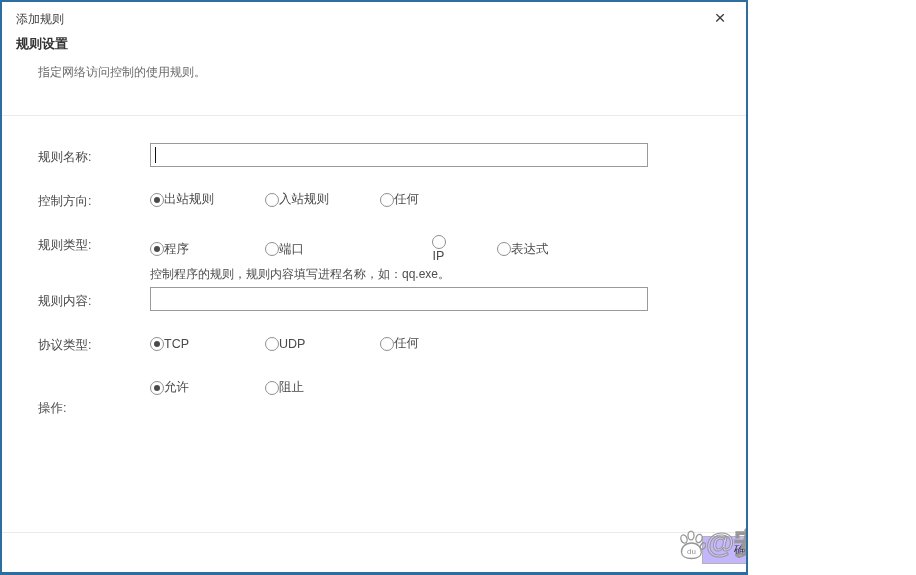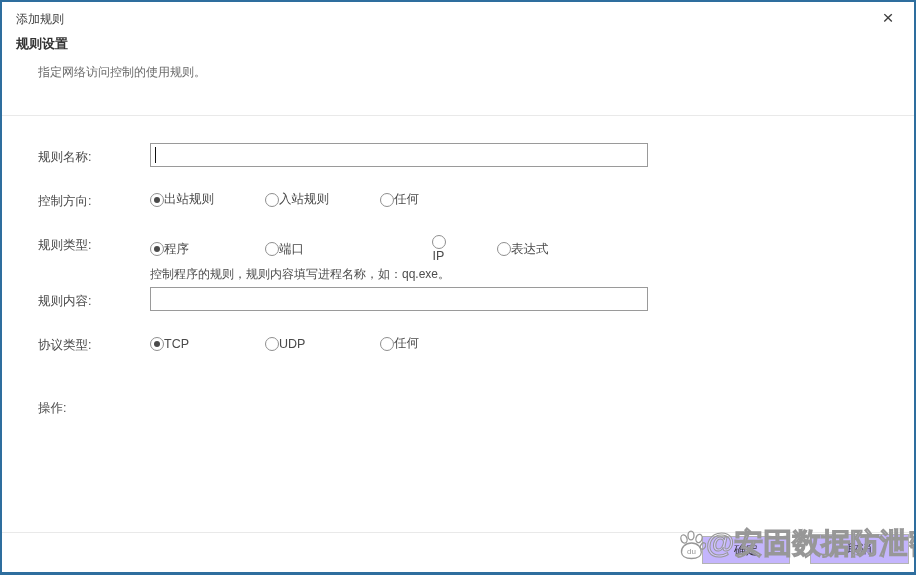--- a/index.html
+++ b/index.html
@@ -1,18 +1,18 @@
 <!DOCTYPE html>
 <html><head>
 <meta charset="utf-8">
 <style>
   * { margin:0; padding:0; box-sizing:border-box; }
   html,body { width:916px; height:575px; background:#fff; overflow:hidden;
               font-family:"Liberation Sans","DejaVu Sans",sans-serif; }
-  .dialog { position:relative; width:916px; height:575px; background:#ffffff;
+  .dialog { position:relative; width:748px; height:575px; background:#ffffff;
             border:2px solid #2e6e9e; border-bottom-width:3px; overflow:hidden; }
 
   .title { position:absolute; left:14px; top:9px; font-size:12px; color:#404040; }
   .close { position:absolute; right:14px; top:4px; font-size:19px; color:#3d3d3d;
            width:24px; height:24px; line-height:24px; text-align:center; cursor:pointer; }
 
   .section-heading { position:absolute; left:14px; top:33px; font-size:13px; font-weight:bold; color:#333; }
   .section-desc { position:absolute; left:36px; top:62px; font-size:12px; color:#6b6b6b; }
 
   .divider-top { position:absolute; left:0; right:0; top:113px; height:1px; background:#e9e9e9; }
@@ -122,20 +122,30 @@
       <span class="radio-circle"></span>
       <span class="radio-label">UDP</span>
     </div>
     <div class="radio-option">
       <span class="radio-circle"></span>
       <span class="radio-label">任何</span>
     </div>
   </div>
 
   <div class="row-label" style="top:379px;margin-top:19px;">操作:</div>
+  <div class="radio-group" style="top:377px;">
+    <div class="radio-option checked">
+      <span class="radio-circle"></span>
+      <span class="radio-label">允许</span>
+    </div>
+    <div class="radio-option">
+      <span class="radio-circle"></span>
+      <span class="radio-label">阻止</span>
+    </div>
+  </div>
 
   <div class="divider-bottom"></div>
   <button class="btn btn-ok">确定</button>
   <button class="btn btn-cancel">取消</button>
 
   <div class="watermark">
     <svg class="wm-paw" viewBox="0 0 28 30">
       <g fill="none" stroke="#979797" stroke-width="1.3">
         <ellipse cx="6" cy="9" rx="3" ry="4.2" transform="rotate(-18 6 9)"></ellipse>
         <ellipse cx="13" cy="5.5" rx="3" ry="4.4"></ellipse>

